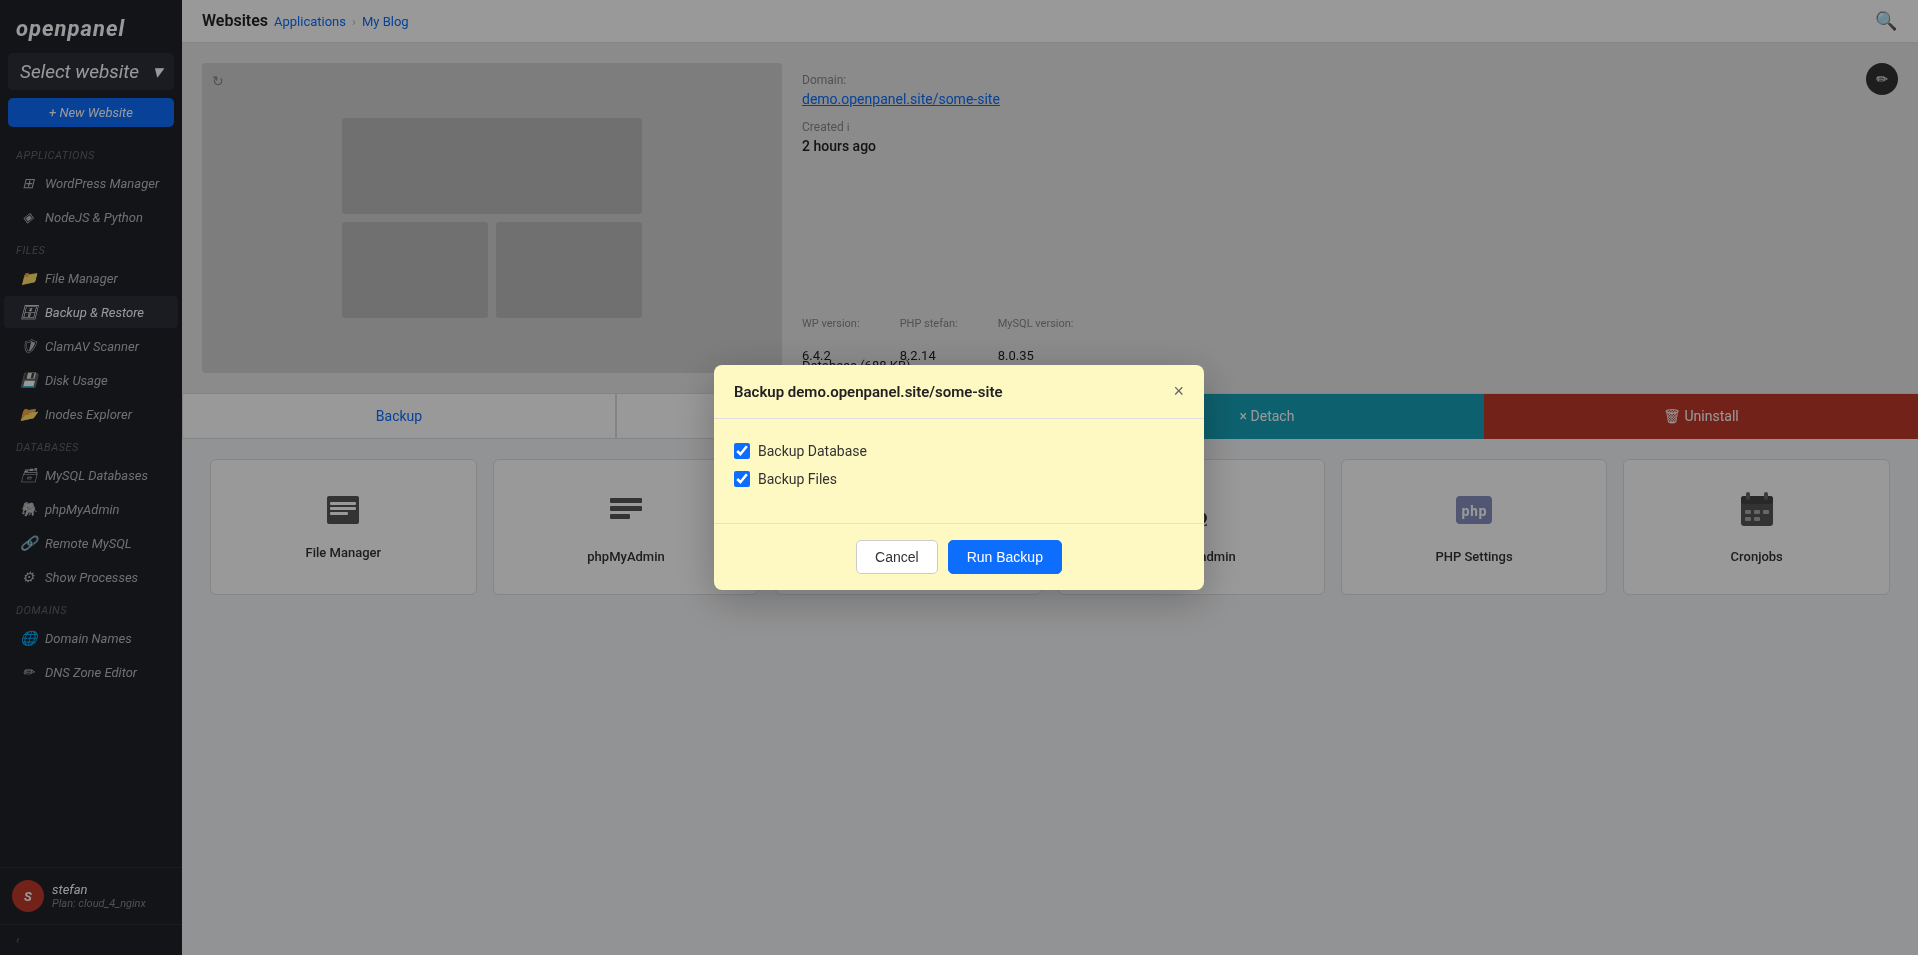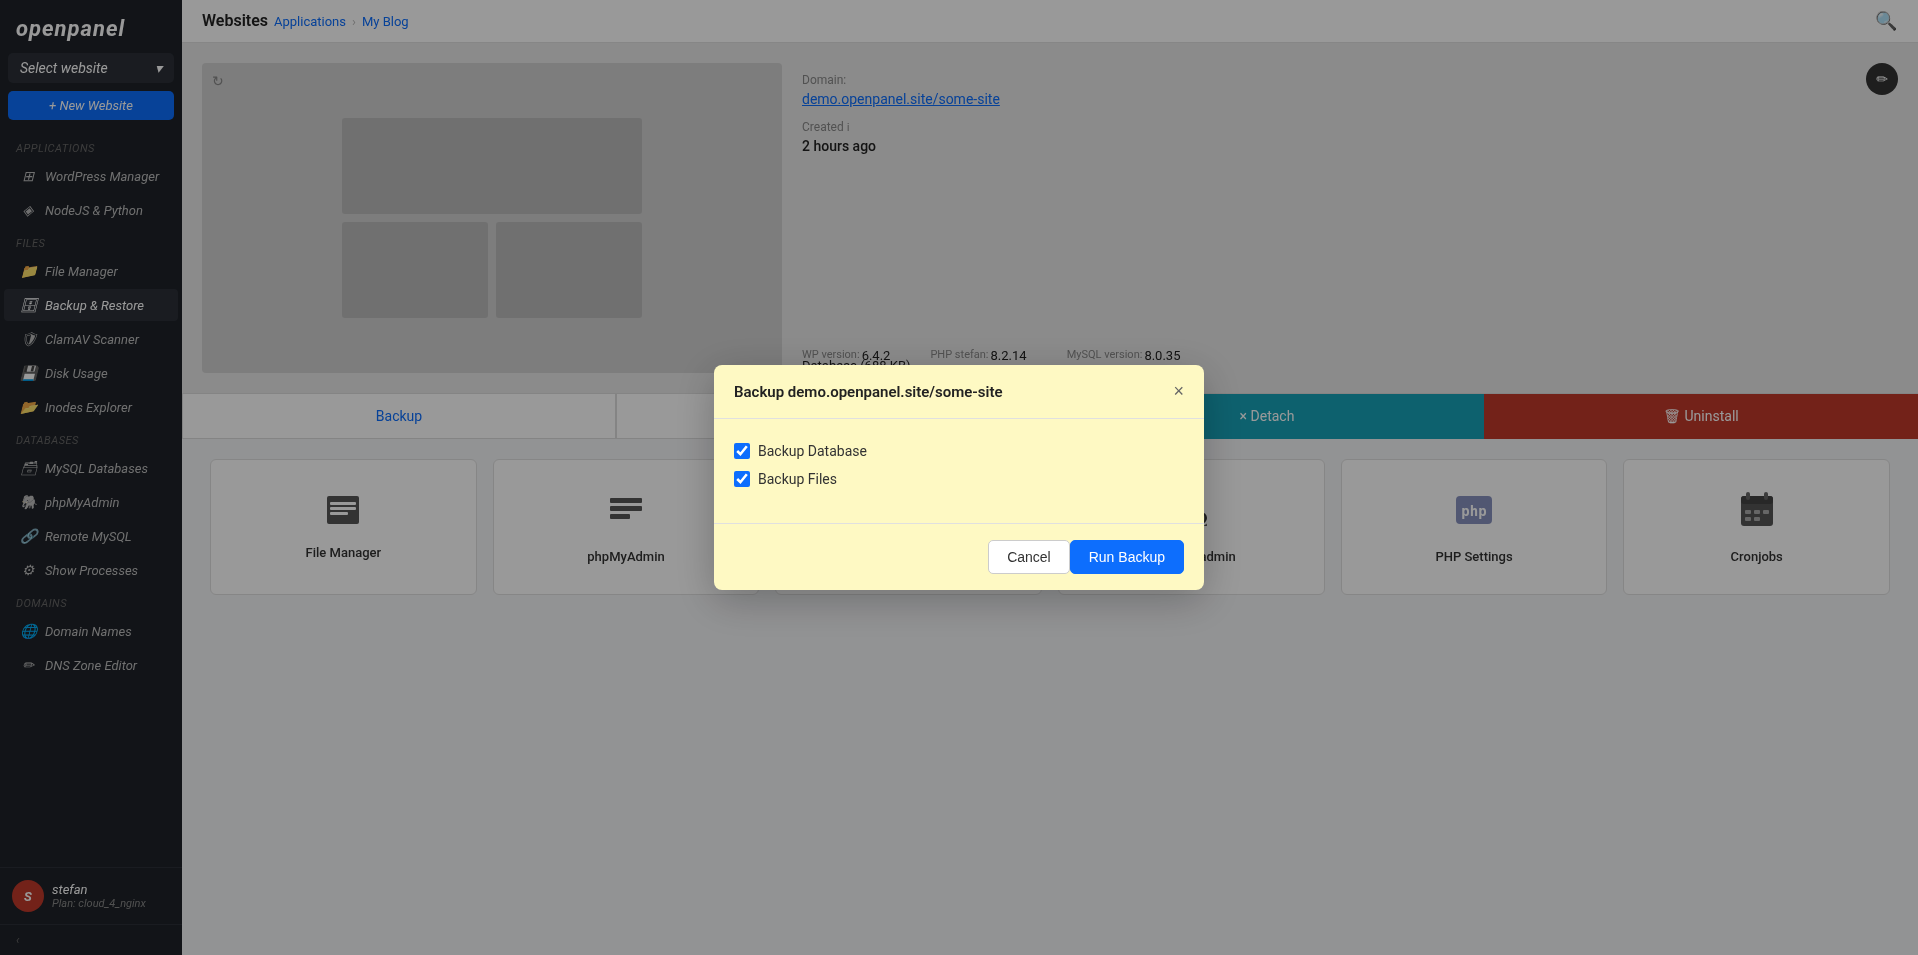--- a/index.html
+++ b/index.html
@@ -28,21 +28,21 @@
     #select-website-btn {
       background: #2c3038;
       margin: 0 8px 8px 8px;
       padding: 7px 12px;
       border-radius: 5px;
       color: #fff;
       cursor: pointer;
       display: flex;
       align-items: center;
       justify-content: space-between;
-      font-size: 14px;
+      font-size: 19px;
     }
     #new-website-btn {
       background: #0d6efd;
       margin: 0 8px 12px 8px;
       padding: 7px 12px;
       border-radius: 5px;
       color: #fff;
       cursor: pointer;
       text-align: center;
       font-size: 13px;
@@ -172,21 +172,21 @@
     .info-section { display: flex; flex-direction: column; gap: 4px; }
     .info-label { font-size: 12px; color: #888; }
     .info-value { font-size: 14px; color: #222; font-weight: 500; }
     .info-link { color: #0d6efd; text-decoration: underline; cursor: pointer; }
 
     #site-meta {
       margin-top: auto;
       display: flex;
       gap: 40px;
     }
-    .meta-item { display: flex; flex-direction: row; gap: 2px; }
+    .meta-item { display: flex; flex-direction: column; gap: 18px; }
     .meta-label { font-size: 11px; color: #888; }
     .meta-value { font-size: 13px; color: #222; }
 
     #edit-btn {
       position: absolute;
       top: 20px;
       right: 20px;
       width: 32px; height: 32px;
       background: #333;
       border-radius: 50%;
@@ -282,21 +282,22 @@
     }
     #modal-title { font-size: 15px; font-weight: 600; color: #222; }
     #modal-close { background: none; border: none; cursor: pointer; font-size: 18px; color: #666; }
     #modal-body { padding: 24px 20px; }
     .checkbox-row { display: flex; align-items: center; gap: 8px; margin-bottom: 12px; font-size: 14px; color: #333; }
     .checkbox-row input[type="checkbox"] { width: 16px; height: 16px; accent-color: #0d6efd; }
     #modal-footer {
       padding: 16px 20px;
       border-top: 1px solid #e0e0e0;
       display: flex;
-      justify-content: flex-end;
+      justify-content: center;
+      gap: 10px;
     }
     .btn-cancel {
       padding: 8px 18px;
       background: #fff;
       border: 1px solid #ccc;
       border-radius: 5px;
       cursor: pointer;
       font-size: 14px;
       color: #333;
     }

